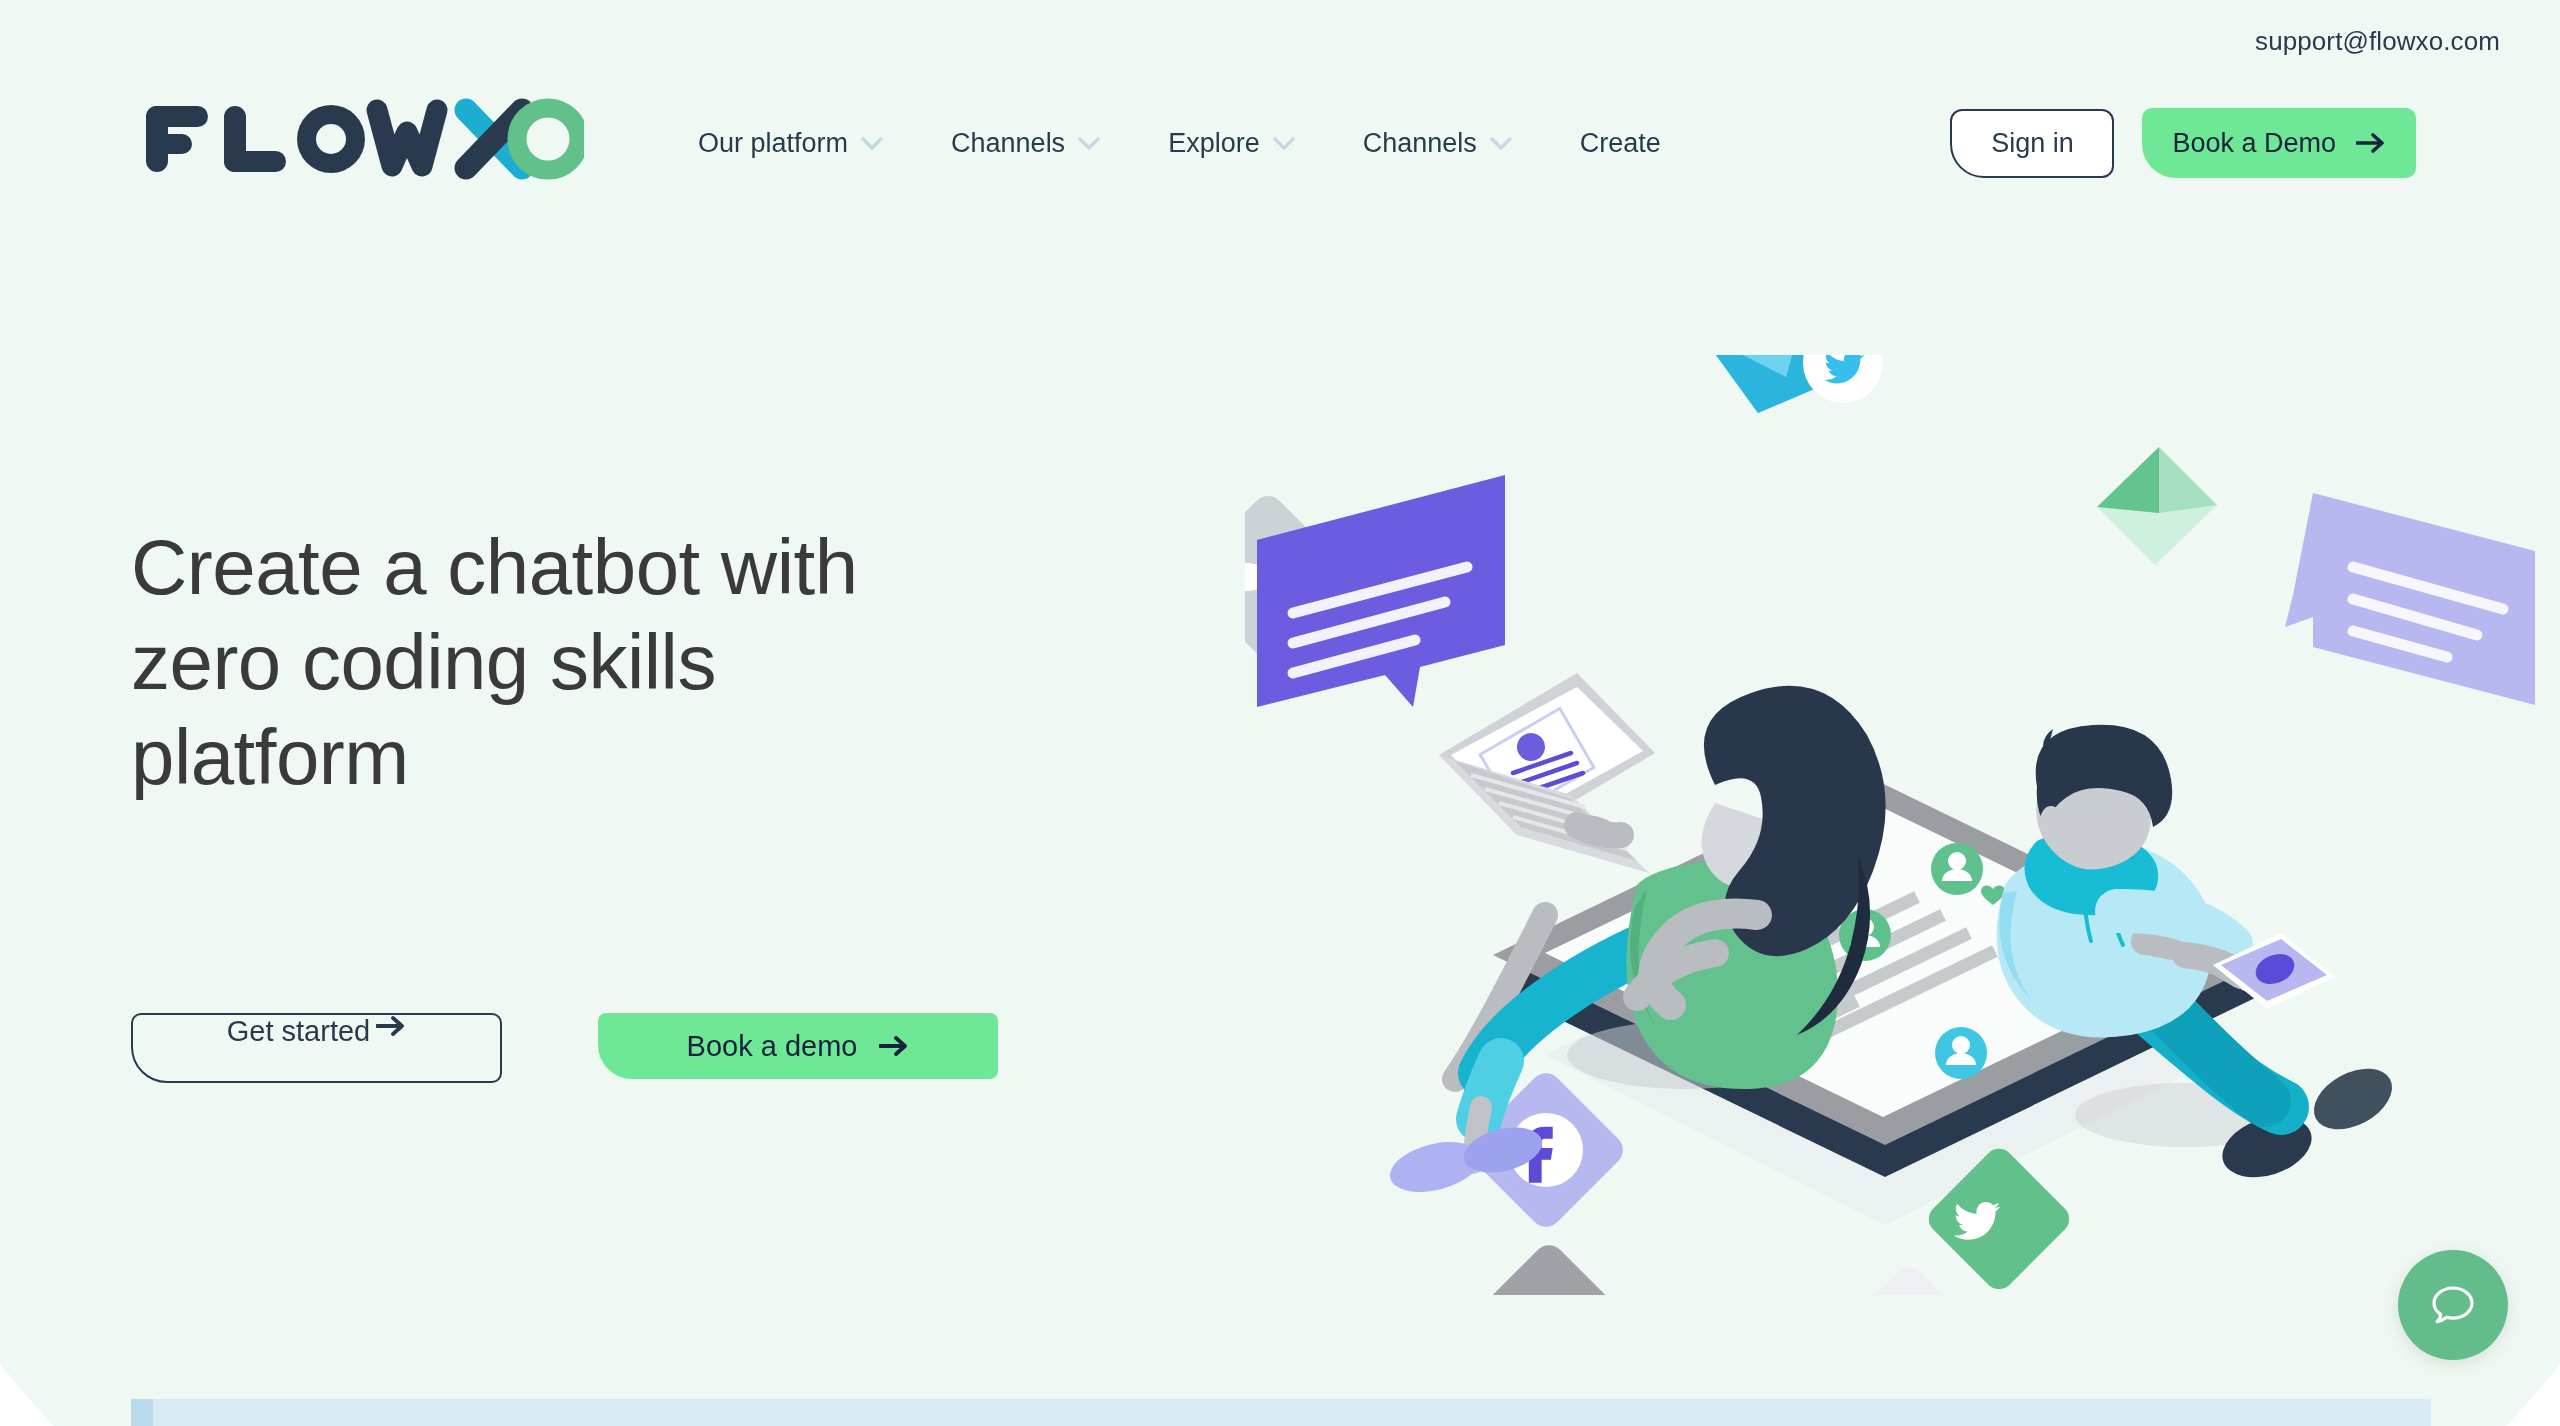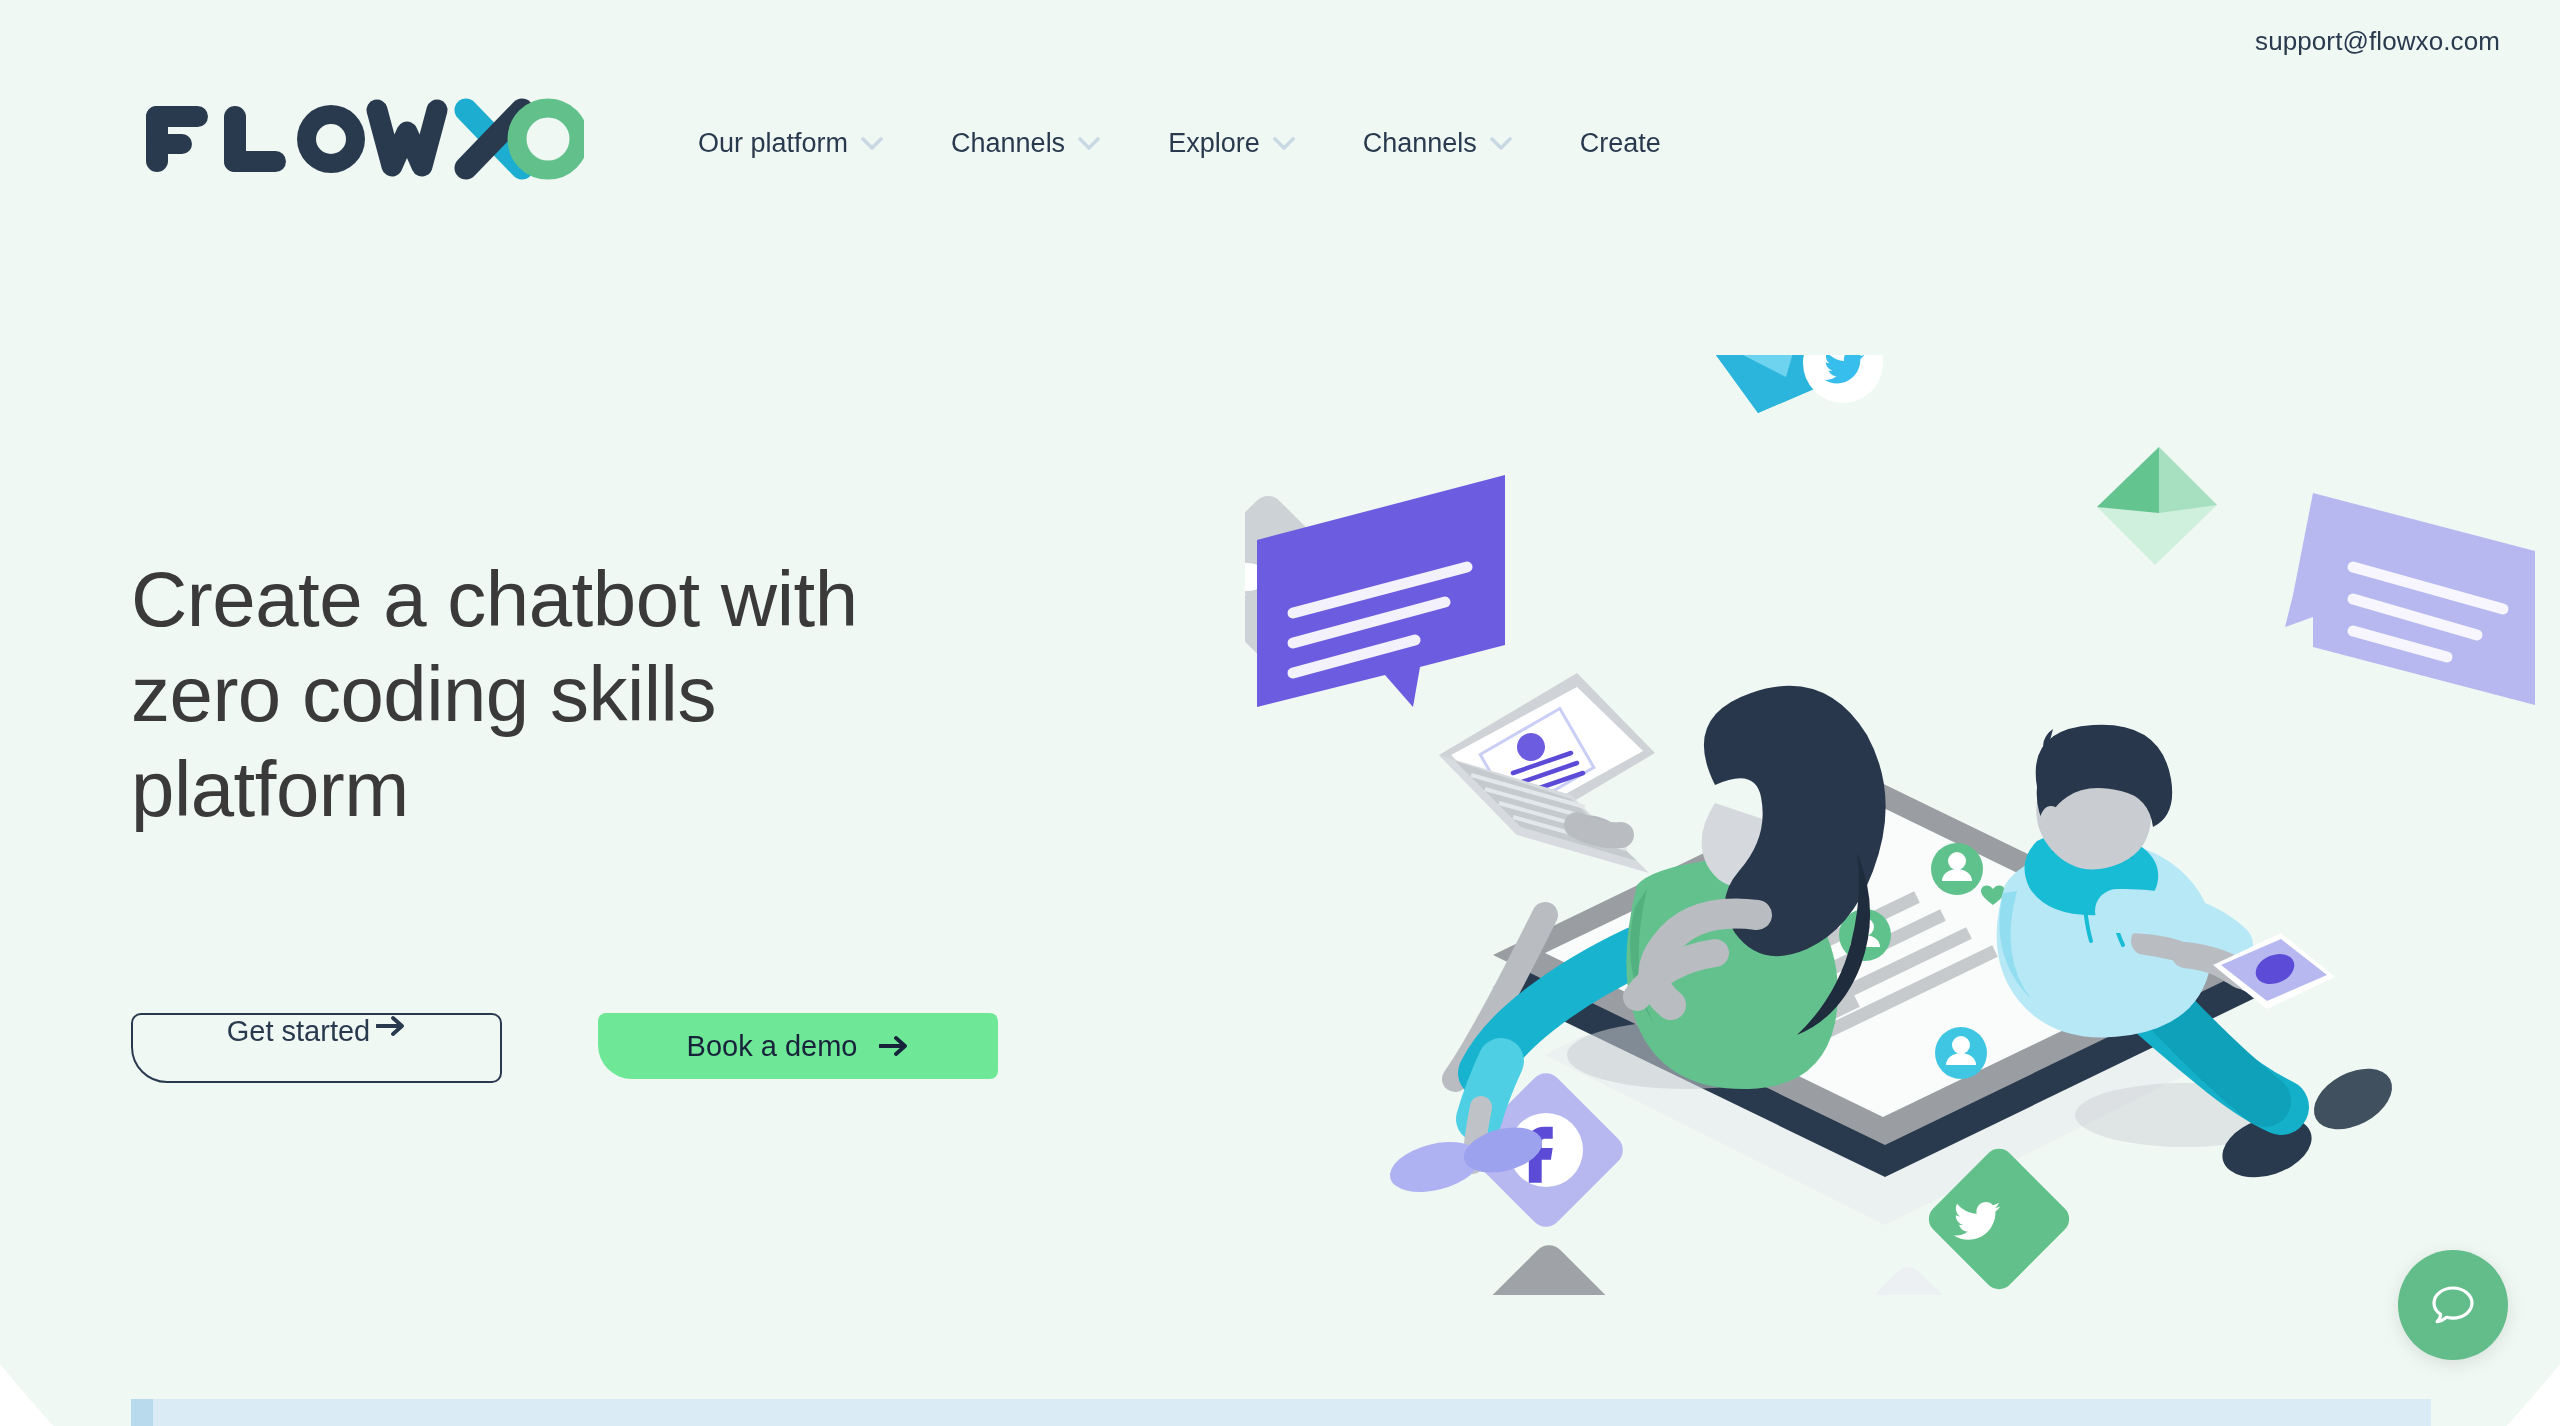--- a/index.html
+++ b/index.html
@@ -72,21 +72,21 @@
     border-radius:10px 10px 10px 34px;
     font-size:27px; color:#17233A; cursor:pointer;
     display:flex; align-items:center; gap:20px;
     font-family:"Liberation Sans", sans-serif;
   }
 
   
   .arrow { display:block; width:30px; height:22px; flex:none; }
 
   
-  .hero-copy { position:absolute; left:131px; top:520px; z-index:5; width:1000px;margin-top:32px; }
+  .hero-copy { position:absolute; left:131px; top:520px; z-index:5; width:1000px; }
   .hero-title {
     font-size:78px; line-height:1.22; color:#3A3A3A; font-weight:400;
     letter-spacing:-.5px;
   }
   .hero-ctas { position:absolute; left:131px; top:1013px; z-index:5; display:flex; gap:96px; }
   .btn-get {
     width:371px; height:70px;
     background:transparent; border:2.5px solid #2A3A4E;
     border-radius:10px 10px 10px 36px;
     font-size:29px; color:#2A3A4E; cursor:pointer;
@@ -187,20 +187,29 @@
         <span class="nav-label">Channels</span>
         <svg class="chev" viewBox="0 0 22 13">
           <path d="M2 2 L11 11 L20 2" stroke="#C9D9E4" stroke-width="3.6" fill="none" stroke-linecap="round" stroke-linejoin="round"></path>
         </svg>
       </div>
       <div class="nav-item">
         <span class="nav-label">Create</span>
       </div>
     </nav>
 
+    <div class="hdr-actions">
+      <button class="btn-signin">Sign in</button>
+      <button class="btn-demo-hdr">
+        <span>Book a Demo</span>
+        <svg class="arrow" viewBox="0 0 30 22">
+          <path d="M1 11 H25 M17 3 L26 11 L17 19" stroke="#17233A" stroke-width="3.6" fill="none" stroke-linecap="round" stroke-linejoin="round"></path>
+        </svg>
+      </button>
+    </div>
   </div>
 
   <div class="hero-copy">
     <h1 class="hero-title">
       <span>Create a chatbot with</span><br>
       <span>zero coding skills</span><br>
       <span>platform</span>
     </h1>
   </div>
 

